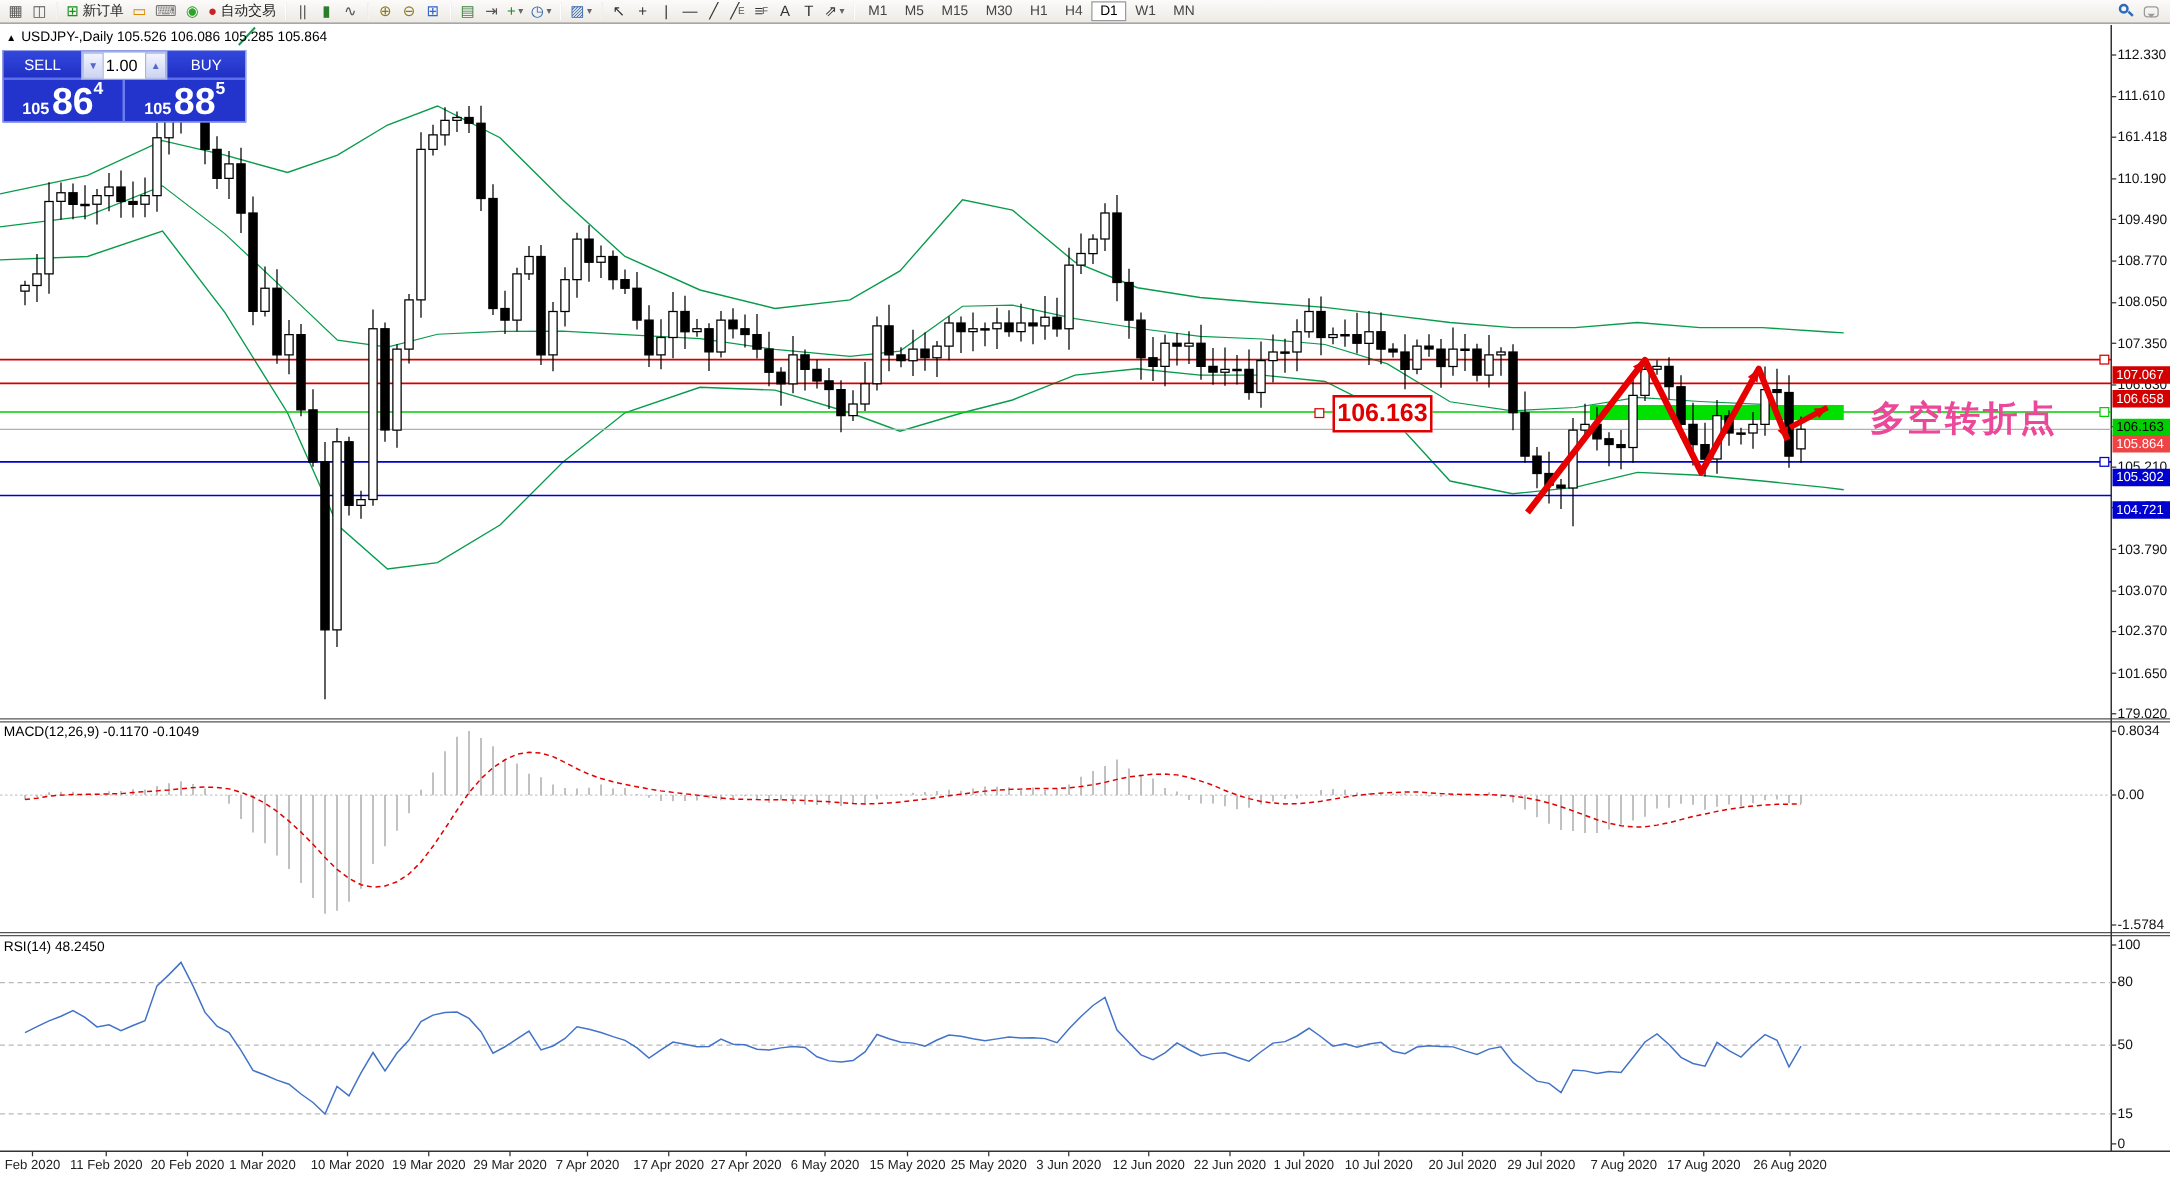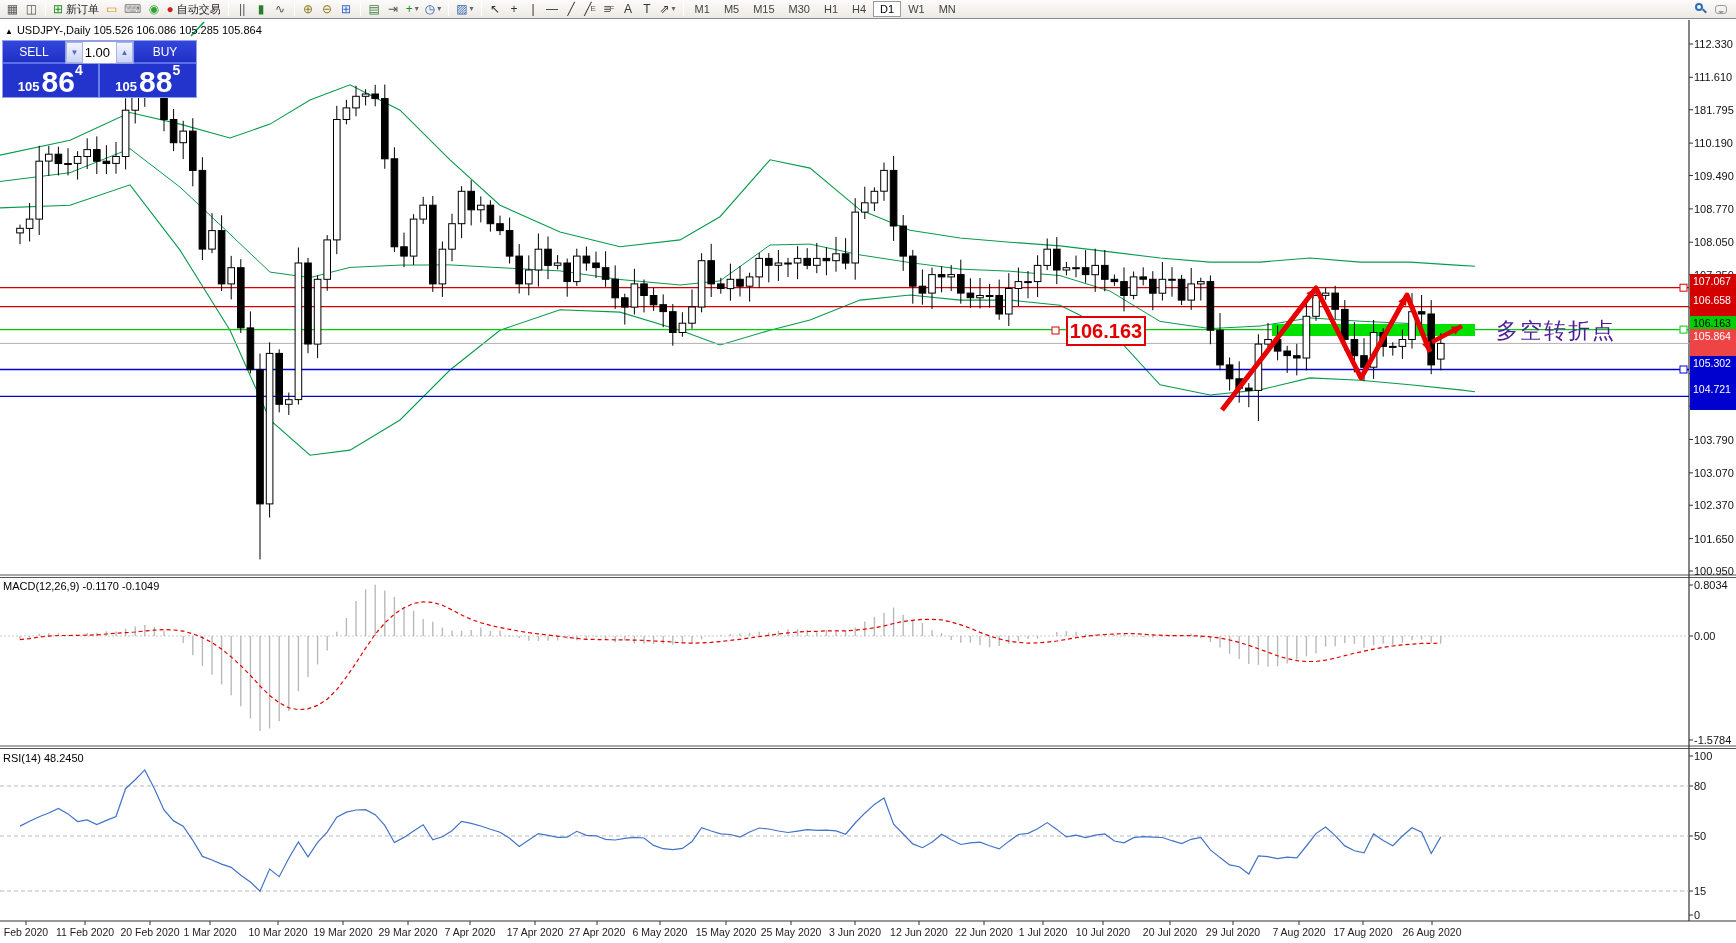--- a/index.html
+++ b/index.html
@@ -58,35 +58,35 @@
   .quote { width:97px; display:flex; align-items:flex-end; justify-content:center;
     color:#fff; padding-bottom:1px; }
   .quote.q-sell { border-right:2px solid #6b7ced; }
   .quote .small { font-size:13px; font-weight:bold; margin-right:2px; margin-bottom:2px; }
   .quote .big { font-size:30px; font-weight:bold; line-height:28px; }
   .quote .sup { font-size:14px; font-weight:bold; align-self:flex-start; margin-top:-2px; }
 
   
   .ptick { position:absolute; left:1694px; transform:translateY(-50%);
     font-size:11px; color:#111; white-space:nowrap; }
-  .badge { position:absolute; left:1690px; width:46px; height:28px; line-height:14px;
+  .badge { position:absolute; left:1690px; width:46px; height:14px; line-height:14px;
     transform:translateY(-50%); font-size:10.5px; padding-left:3px; color:#fff;
-    white-space:nowrap; }
+    white-space:nowrap;margin-top:12px; }
   .itick { position:absolute; left:1694px; transform:translateY(-50%);
     font-size:11px; color:#111; }
   .dlabel { position:absolute; top:926px; transform:translateX(-50%);
     font-size:10.5px; color:#222; white-space:nowrap; }
   .ind-label { position:absolute; font-size:11px; color:#000; white-space:nowrap; }
 
   
   .price-box { position:absolute; left:1066px; top:316px; width:80px; height:30px;
     border:2px solid #e00000; background:#fff; color:#e00000; font-size:20px;
     font-weight:bold; display:flex; align-items:center; justify-content:center; }
-  .green-note { position:absolute; left:1496px; top:316px; font-size:22px;
-    font-weight:normal; color:#4c1d95; letter-spacing:2px; white-space:nowrap; }
+  .green-note { position:absolute; left:1496px; top:316px; font-size:28px;
+    font-weight:bold; color:#ec4899; letter-spacing:2px; white-space:nowrap; }
 </style>
 </head>
 <body>
 
 <div class="screen">
 
   <div class="toolbar">
     <span id="tb-groups" style="display:flex;align-items:center;">
         <span class="tgroup">
           <span class="tbtn">
@@ -785,35 +785,35 @@
 
   <div class="price-box">106.163</div>
   <div class="green-note">多空转折点</div>
 
   <div class="ind-label" style="left:3px; top:580px;">MACD(12,26,9) -0.1170 -0.1049</div>
   <div class="ind-label" style="left:3px; top:752px;">RSI(14) 48.2450</div>
 
   <div id="price-ticks">
       <div class="ptick" style="top: 44px;">112.330</div>
       <div class="ptick" style="top: 77.3px;">111.610</div>
-      <div class="ptick" style="top: 109.8px;">181.795</div>
+      <div class="ptick" style="top: 109.8px;">161.418</div>
       <div class="ptick" style="top: 143.1px;">110.190</div>
       <div class="ptick" style="top: 175.5px;">109.490</div>
       <div class="ptick" style="top: 208.9px;">108.770</div>
       <div class="ptick" style="top: 242.2px;">108.050</div>
       <div class="ptick" style="top: 274.6px;">107.350</div>
       <div class="ptick" style="top: 308px;">106.630</div>
       <div class="ptick" style="top: 341.3px;">105.910</div>
       <div class="ptick" style="top: 373.7px;">105.210</div>
       <div class="ptick" style="top: 406.1px;">104.510</div>
       <div class="ptick" style="top: 439.5px;">103.790</div>
       <div class="ptick" style="top: 472.8px;">103.070</div>
       <div class="ptick" style="top: 505.2px;">102.370</div>
       <div class="ptick" style="top: 538.6px;">101.650</div>
-      <div class="ptick" style="top: 571px;">100.950</div>
+      <div class="ptick" style="top: 571px;">179.020</div>
     </div>
   <div id="price-badges">
       <div class="badge" style="top: 287.7px; background: rgb(212, 0, 0); color: rgb(255, 255, 255);">107.067</div>
       <div class="badge" style="top: 306.7px; background: rgb(212, 0, 0); color: rgb(255, 255, 255);">106.658</div>
       <div class="badge" style="top: 329.6px; background: rgb(0, 206, 0); color: rgb(0, 0, 0);">106.163</div>
       <div class="badge" style="top: 343.4px; background: #ef4444; color: rgb(255, 255, 255);">105.864</div>
       <div class="badge" style="top: 369.5px; background: rgb(0, 0, 207); color: rgb(255, 255, 255);">105.302</div>
       <div class="badge" style="top: 396.4px; background: rgb(0, 0, 207); color: rgb(255, 255, 255);">104.721</div>
     </div>
   <div id="ind-axis">

